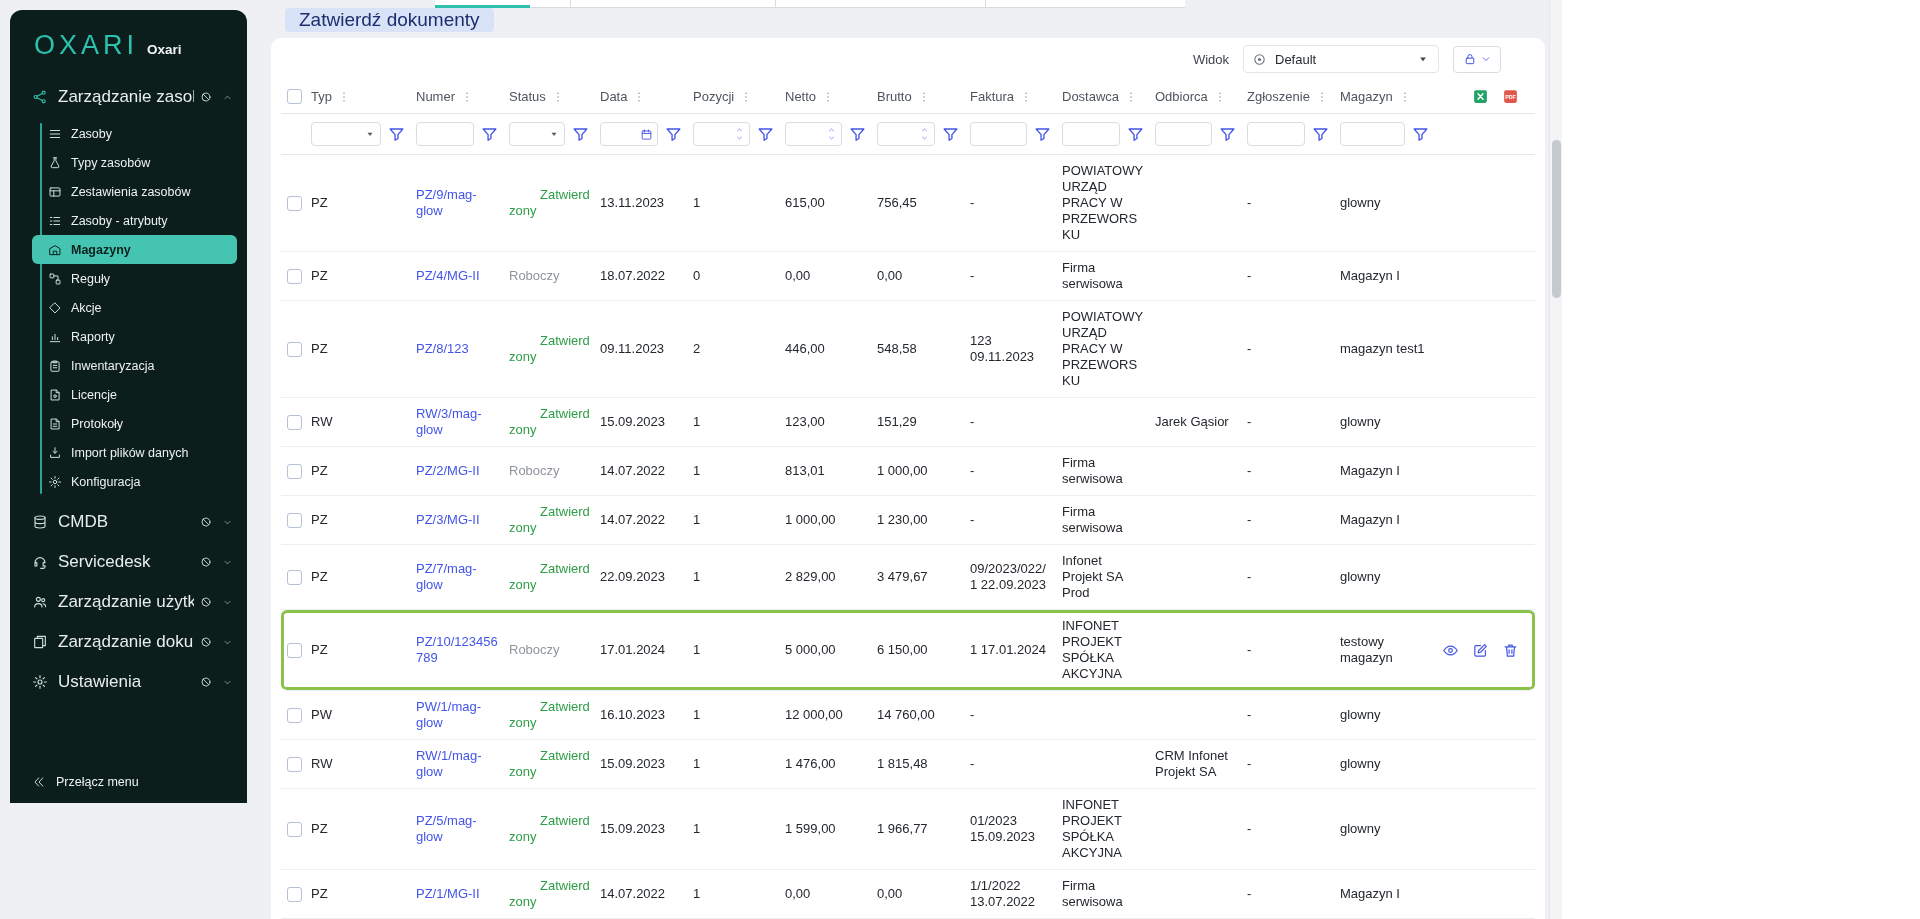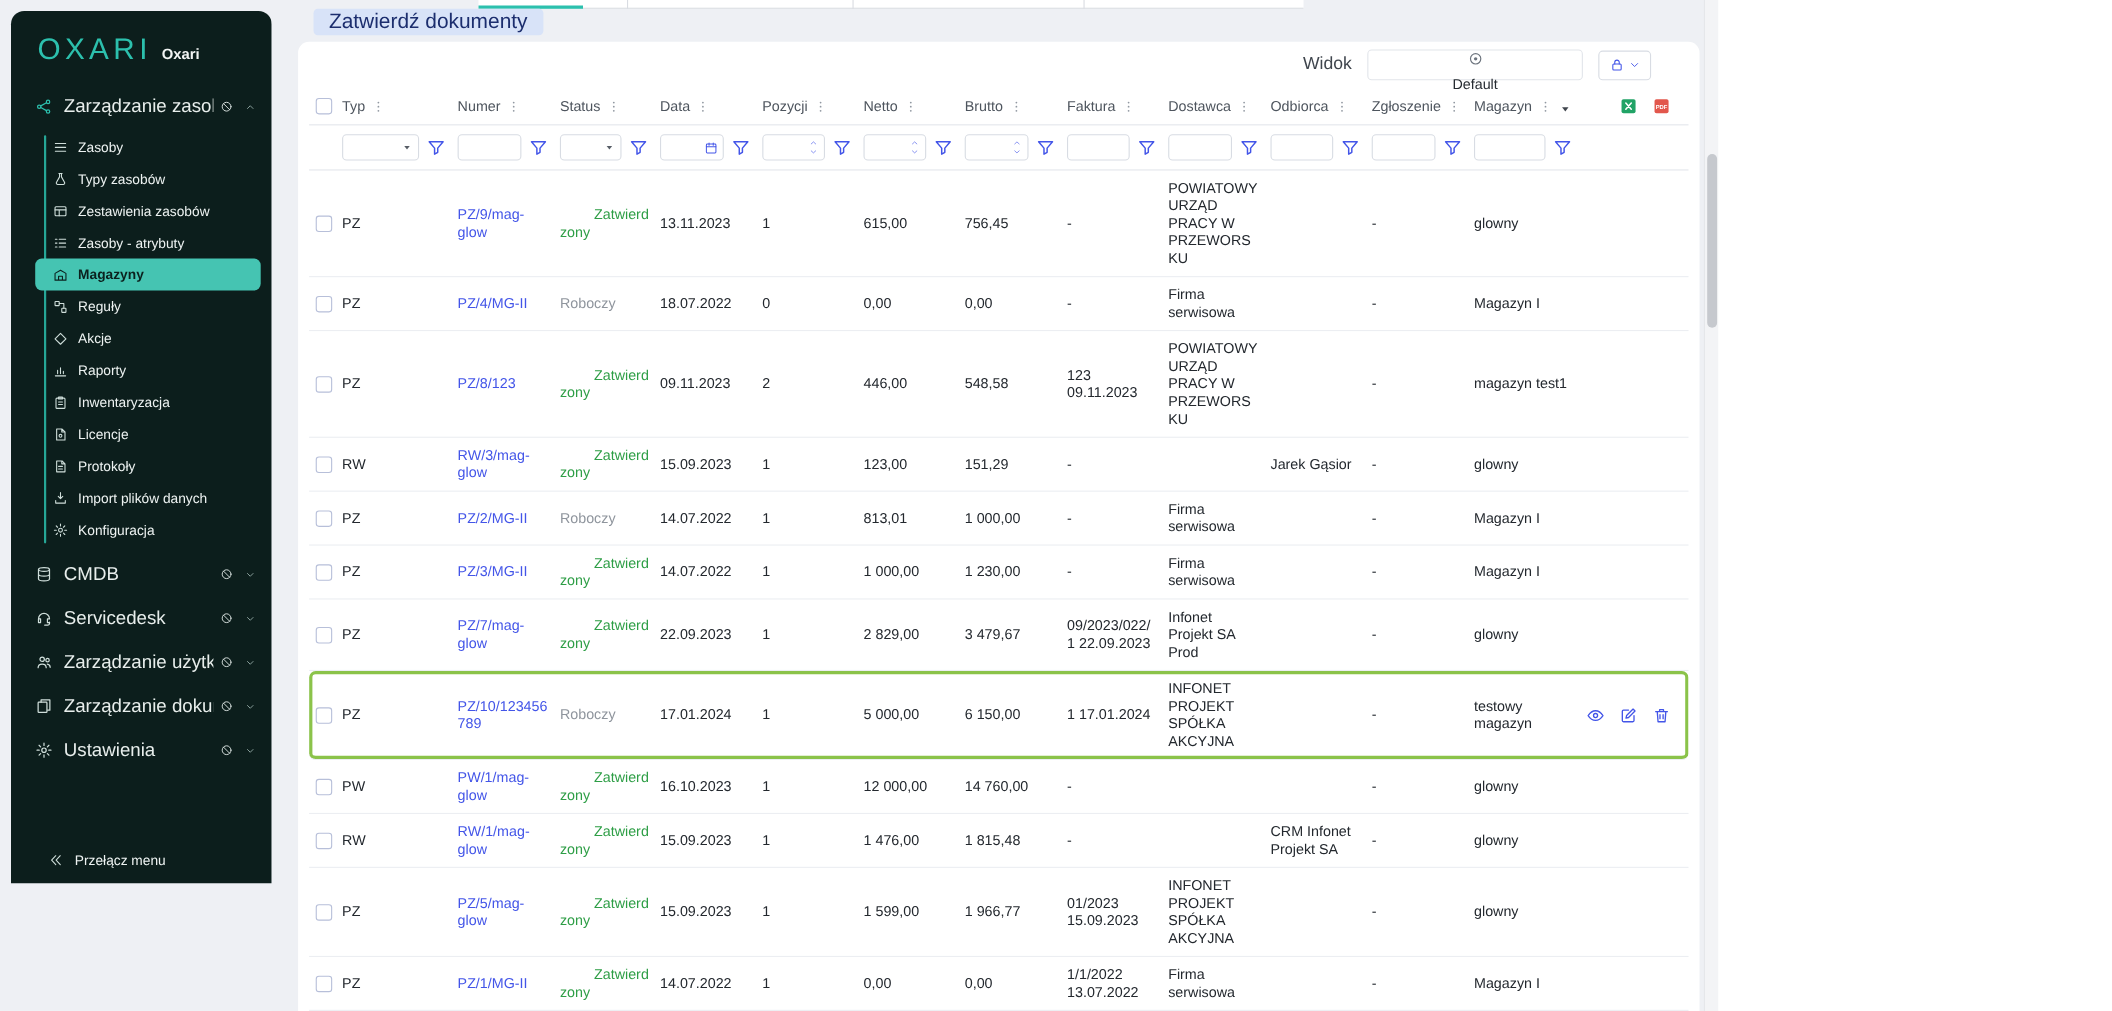--- a/index.html
+++ b/index.html
@@ -22,38 +22,38 @@
   .nav-label{flex:1;white-space:nowrap;overflow:hidden;}
   .nav-section .badge{width:12px;height:12px;color:#dfe7e5;margin-left:-4px;flex:0 0 auto;}
   .nav-section .chev{width:11px;height:11px;color:#9db3ae;flex:0 0 auto;}
   .submenu{position:relative;padding:2px 0 6px;}
   .submenu::before{content:"";position:absolute;left:30px;top:6px;bottom:8px;width:2px;background:rgba(44,192,173,.85);border-radius:2px;}
   .submenu-item{position:relative;display:flex;align-items:center;gap:9px;height:29px;margin:0 10px 0 22px;
                 padding:0 8px 0 16px;font-size:12.5px;color:#edf2f1;cursor:pointer;border-radius:6px;}
   .submenu-item .ic{width:14px;height:14px;color:#cfdeda;flex:0 0 auto;}
   .submenu-item.active{background:var(--teal-active);color:#0b211e;font-weight:700;}
   .submenu-item.active .ic{color:#0b211e;}
-  .sidebar-footer{position:absolute;left:16px;bottom:0;width:100%;display:flex;align-items:center;gap:10px;
+  .sidebar-footer{position:absolute;left:4px;bottom:0;width:100%;display:flex;align-items:center;gap:10px;
                   padding:12px 16px 14px 18px;font-size:12.5px;color:#eef3f2;cursor:pointer;}
   .sidebar-footer .fico{width:14px;height:14px;color:#cfdeda;}
 
   
   .workspace{position:absolute;left:247px;top:0;width:1313px;height:919px;background:#eef0f4;}
   .tabstrip{position:absolute;left:188px;top:0;height:8px;width:750px;}
   .tab-stub{position:absolute;top:0;height:8px;background:#fff;}
   .tab-stub.active{left:0;width:95px;border-bottom:3px solid var(--teal);}
   .tab-line{position:absolute;left:95px;right:0;top:0;height:8px;border-bottom:1px solid #d9dce2;background:#fff;}
   .tab-sep{position:absolute;top:0;height:8px;width:1px;background:#d9dce2;}
   .approve-btn{position:absolute;left:38px;top:8px;height:24px;padding:0 14px;border:none;border-radius:4px;
                background:#d8e3f8;color:#1c2e6e;font-size:19px;font-family:inherit;cursor:pointer;}
   .panel{position:absolute;left:24px;top:38px;width:1274px;bottom:0;background:#fff;border-radius:10px 10px 0 0;padding:0 10px;}
   .panel-toolbar{height:42px;display:flex;align-items:center;justify-content:flex-end;gap:14px;padding-right:34px;}
-  .widok{font-size:16px;color:#3f454d;}
+  .widok{font-size:13px;color:#3f454d;}
   .view-select{width:196px;height:28px;border:1px solid #e2e5ea;border-radius:4px;display:flex;align-items:center;gap:8px;
-               padding:0 8px;cursor:pointer;background:#fff;flex-direction:column;}
+               padding:0 8px;cursor:pointer;background:#fff;}
   .vicon{width:15px;height:15px;color:#6d747e;}
   .view-value{font-size:13px;color:#262b31;}
   .vcaret{margin-left:auto;width:14px;height:14px;color:#3f454d;}
   .lock-btn{width:48px;height:27px;border:1px solid #d8dce3;border-radius:4px;display:flex;align-items:center;
             justify-content:center;gap:3px;cursor:pointer;background:#fff;color:var(--accent-indigo);}
   .lk{width:14px;height:14px;}
   .lcaret{width:12px;height:12px;}
 
   
   .grid{--cols:30px 105px 93px 91px 93px 92px 92px 93px 92px 93px 92px 93px 100px minmax(80px,1fr);}

